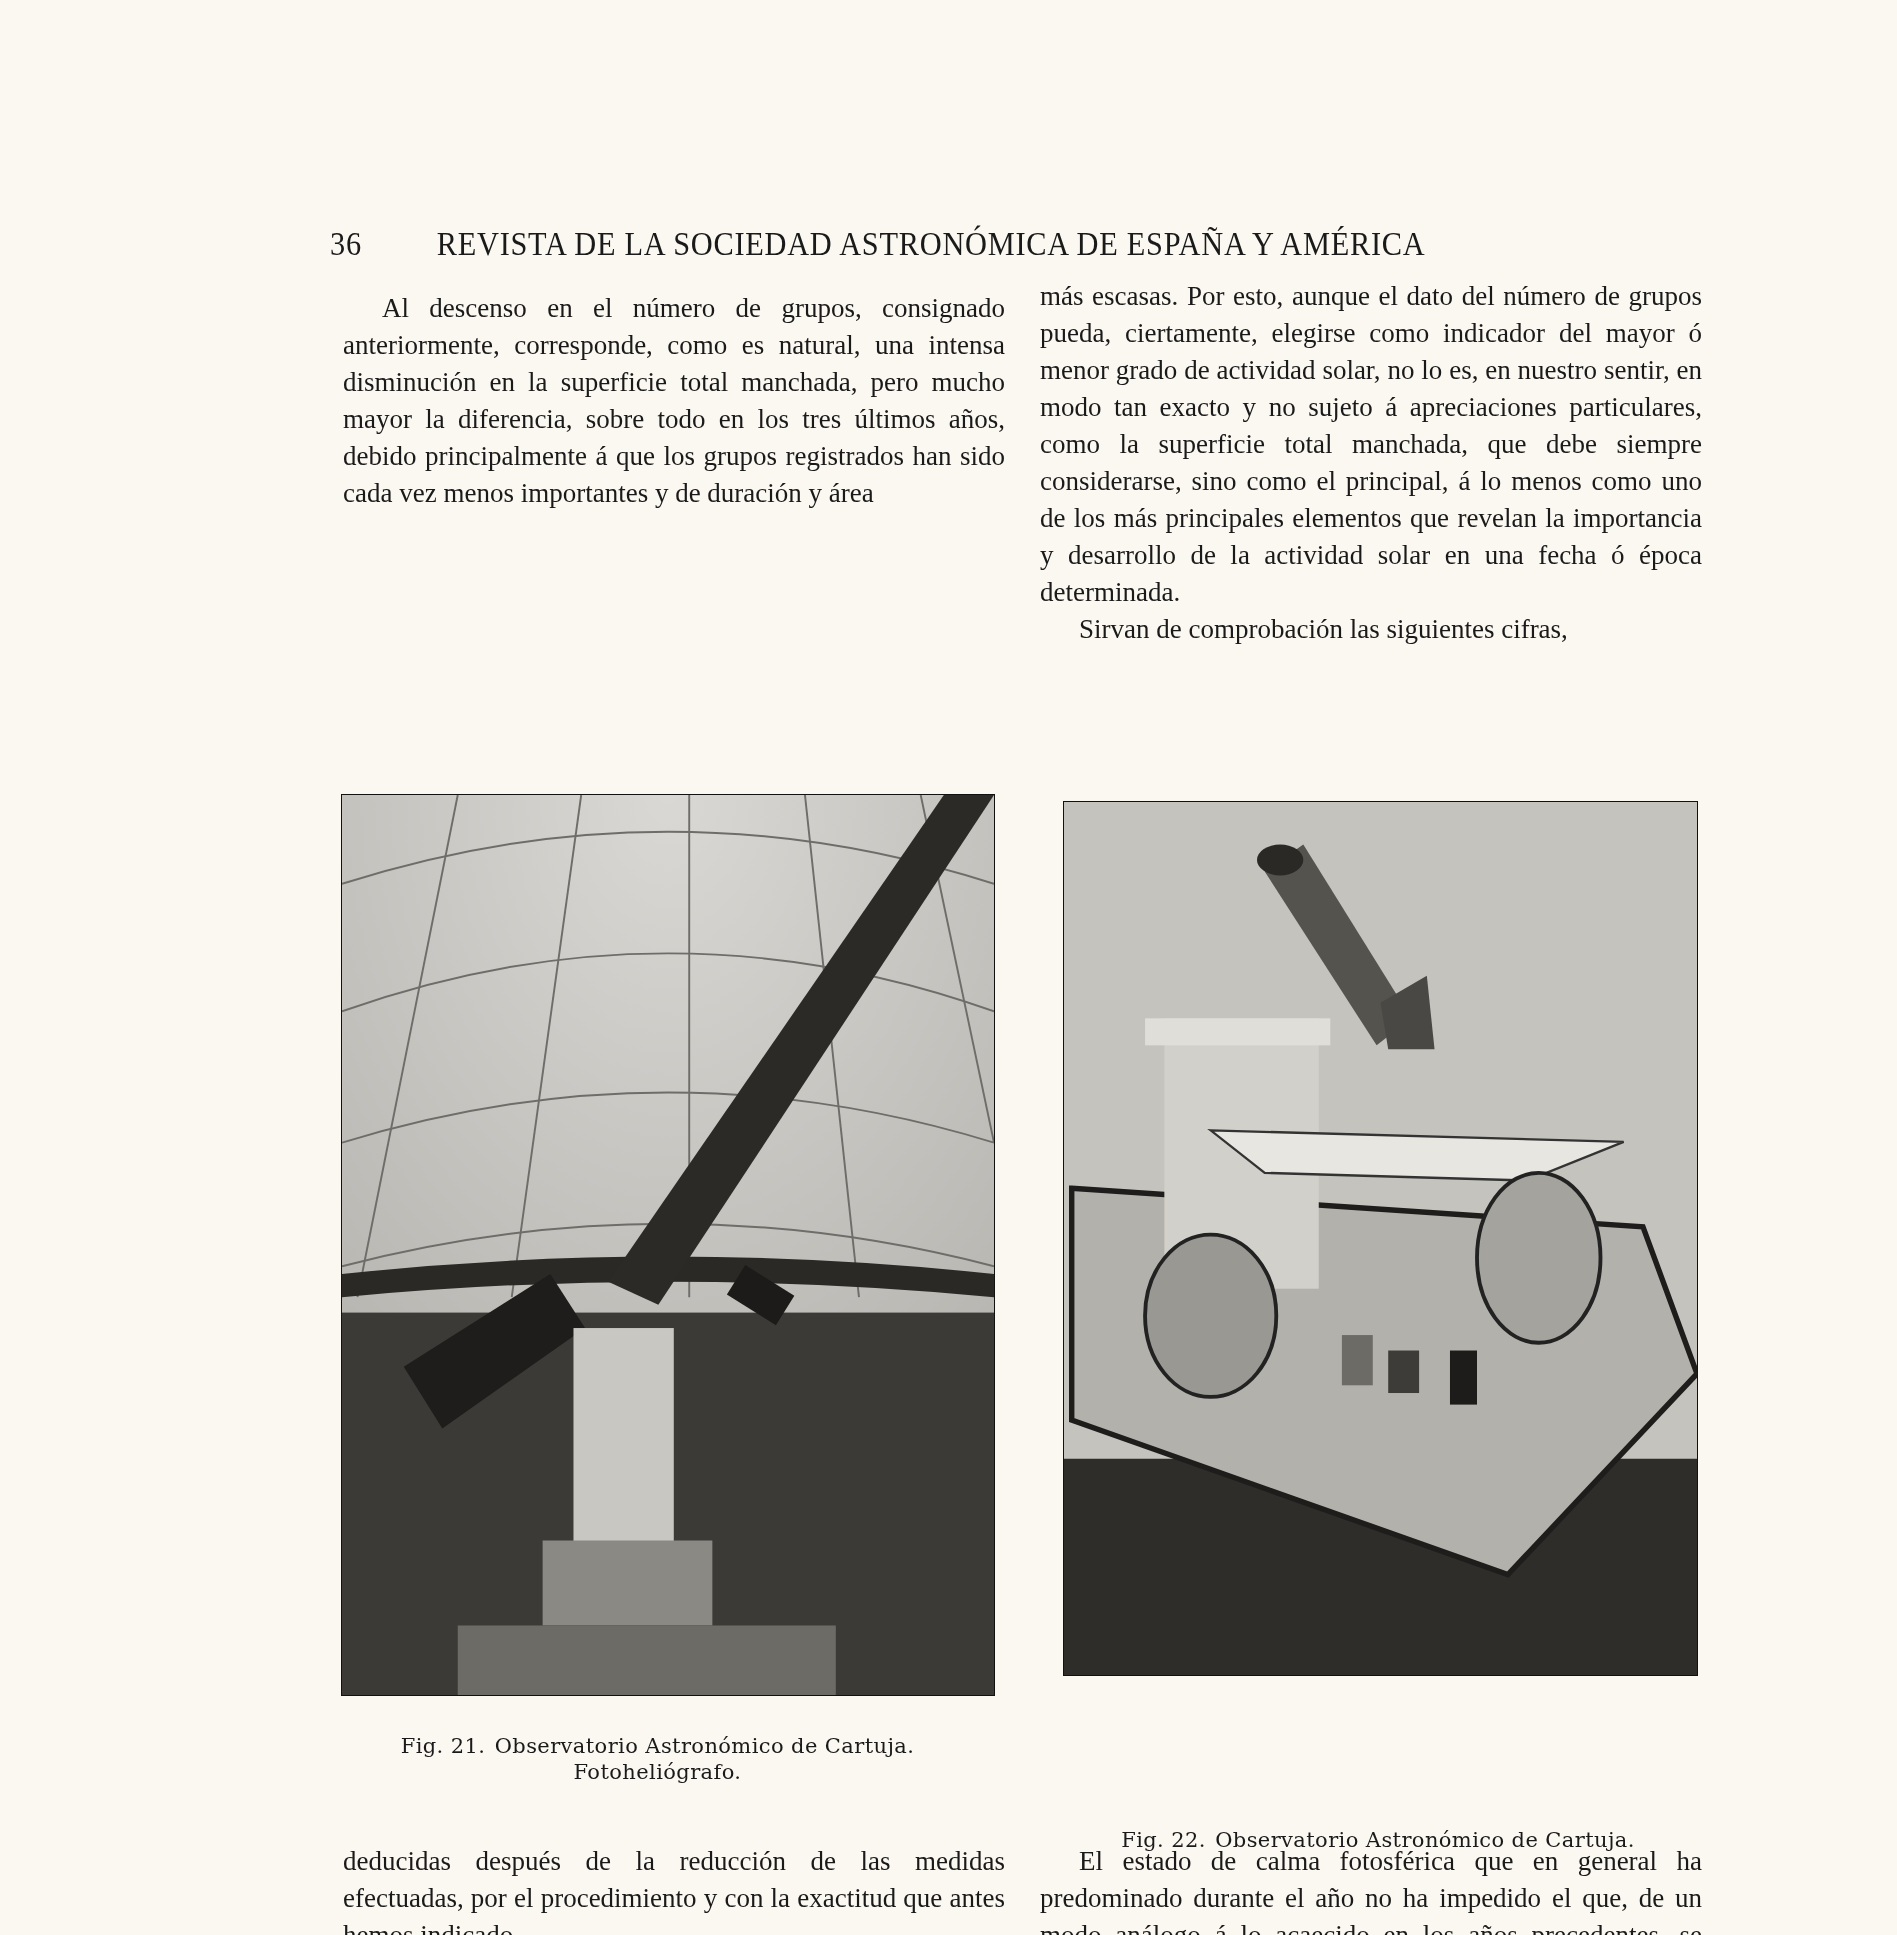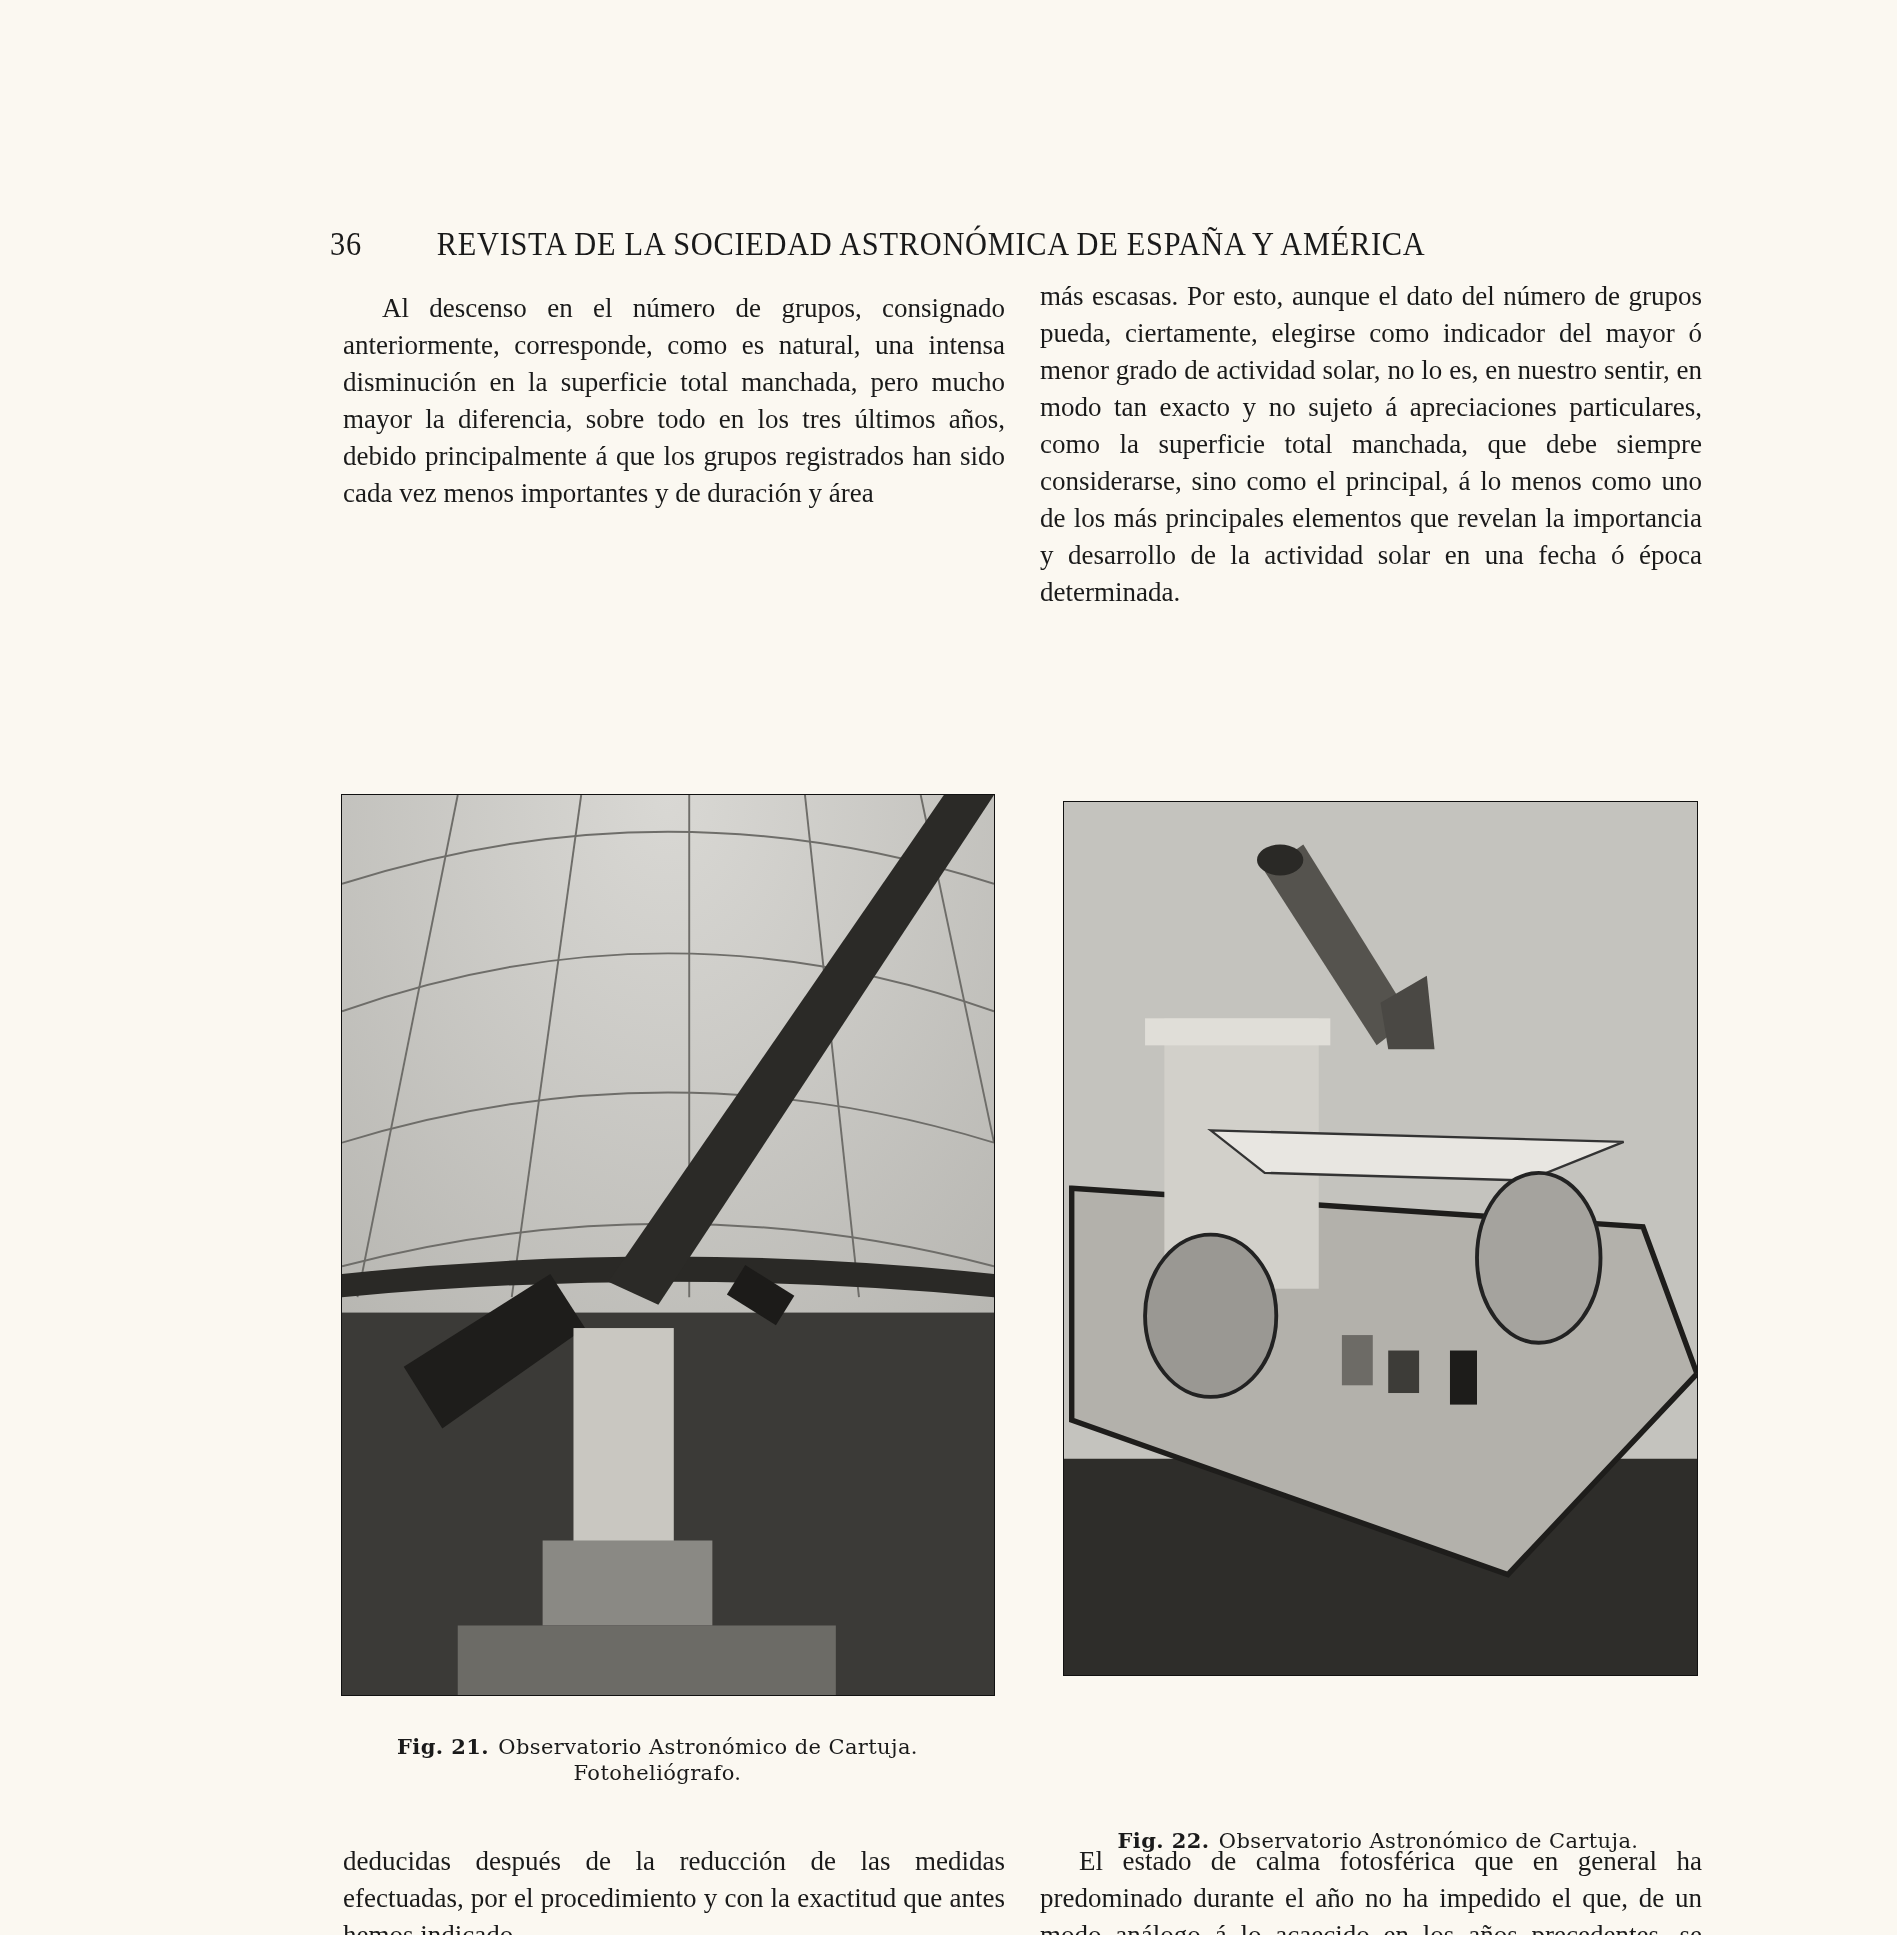--- a/index.html
+++ b/index.html
@@ -32,38 +32,39 @@
     position: absolute; border: 1.9px solid #111; box-sizing: border-box; overflow: hidden;
   }
   .fig-21 { left: 341px; top: 794px; width: 654px; height: 902px; }
   .fig-22 { left: 1063px; top: 801px; width: 635px; height: 875px; }
   .figure svg { width: 100%; height: 100%; display: block; }
 
   .caption {
     position: absolute; text-align: center; font-size: 21px; line-height: 25.6px;
     font-family: "DejaVu Serif", serif; letter-spacing: 0.4px;
   }
-  .caption .fig-label { font-weight: bold; margin-right: 9.3px; }
+  .caption .fig-label { font-weight: normal; margin-right: 9.3px; }
   .cap-21 { left: 348px; top: 1734px; width: 619px; }
   .cap-22 { left: 1045px; top: 1828px; width: 666px; }
 </style>
 </head>
 <body>
 
 <div class="page-header">
   <span class="page-number">36</span>
   <span class="journal-title">REVISTA DE LA SOCIEDAD ASTRONÓMICA DE ESPAÑA Y AMÉRICA</span>
 </div>
 
 <div class="col col-tl">
   <p class="indent">Al descenso en el número de grupos, consignado anteriormente, corresponde, como es natural, una intensa disminución en la superficie total manchada, pero mucho mayor la diferencia, sobre todo en los tres últimos años, debido principalmente á que los grupos registrados han sido cada vez menos importantes y de duración y área</p>
 </div>
 
 <div class="col col-tr">
   <p>más escasas. Por esto, aunque el dato del número de grupos pueda, ciertamente, elegirse como indicador del mayor ó menor grado de actividad solar, no lo es, en nuestro sentir, en modo tan exacto y no sujeto á apreciaciones particulares, como la superficie total manchada, que debe siempre considerarse, sino como el principal, á lo menos como uno de los más principales elementos que revelan la importancia y desarrollo de la actividad solar en una fecha ó época determinada.</p>
+  <p class="indent">Sirvan de comprobación las siguientes cifras,</p>
 </div>
 
 <div class="figure fig-21">
   <svg viewBox="0 0 1690 2330" preserveAspectRatio="none">
     <defs>
       <radialGradient id="dome" cx="50%" cy="0%" r="110%">
         <stop offset="0" stop-color="#d9d8d4"></stop>
         <stop offset="1" stop-color="#a9a8a3"></stop>
       </radialGradient>
     </defs>

